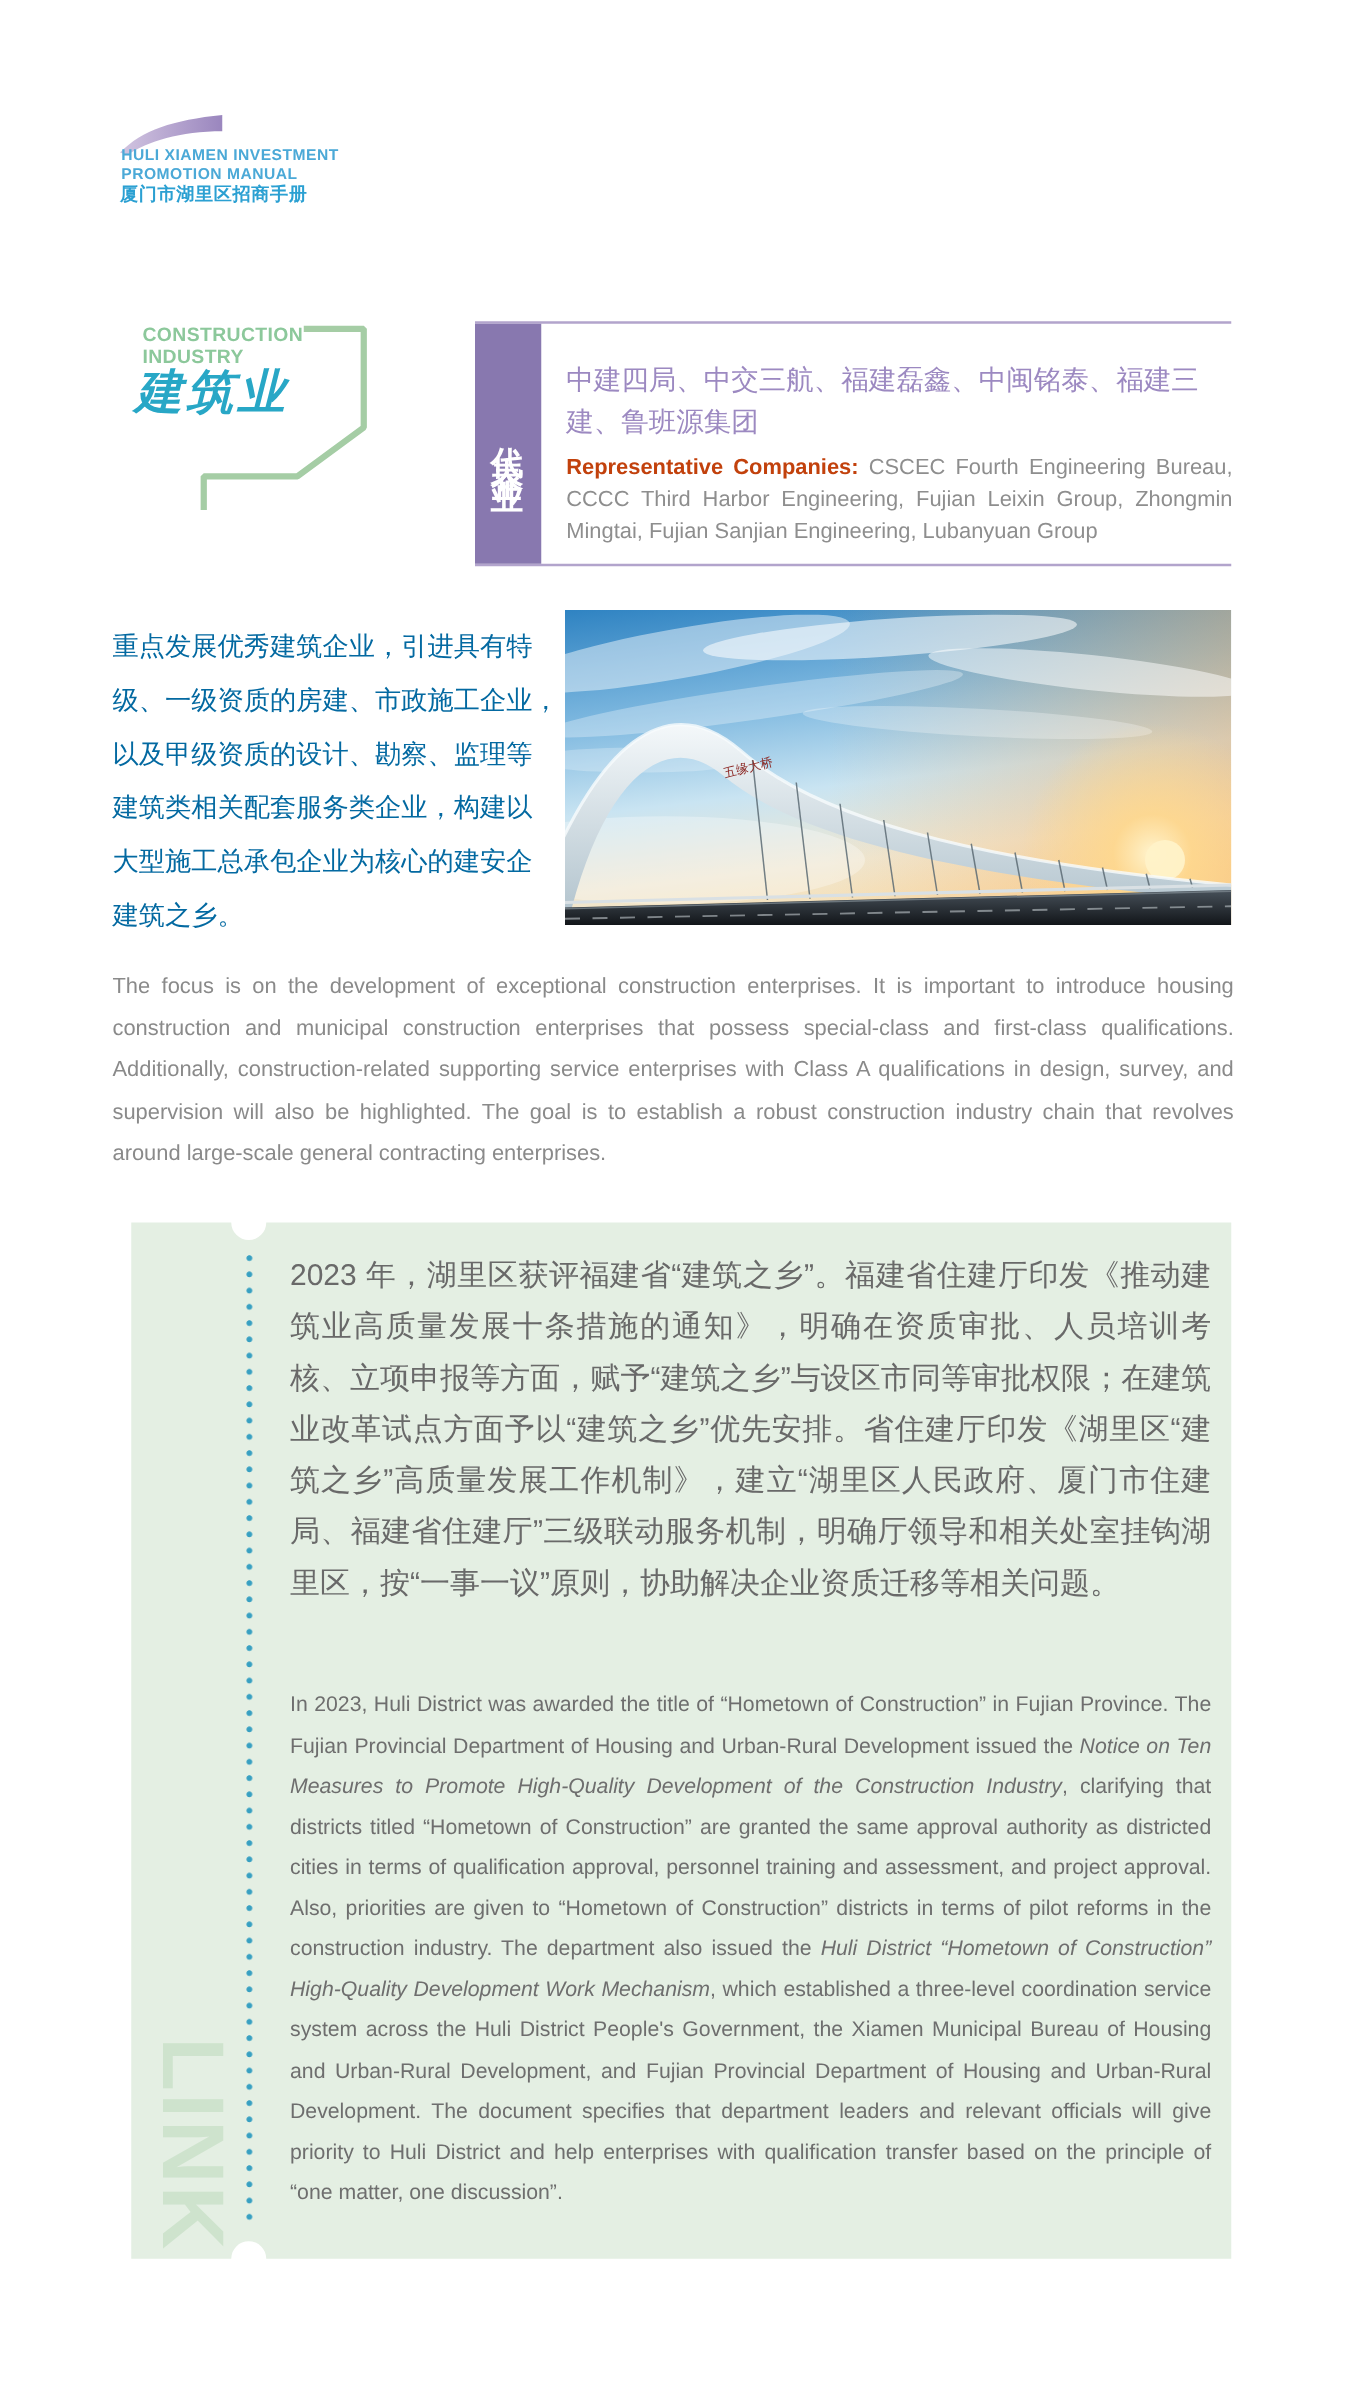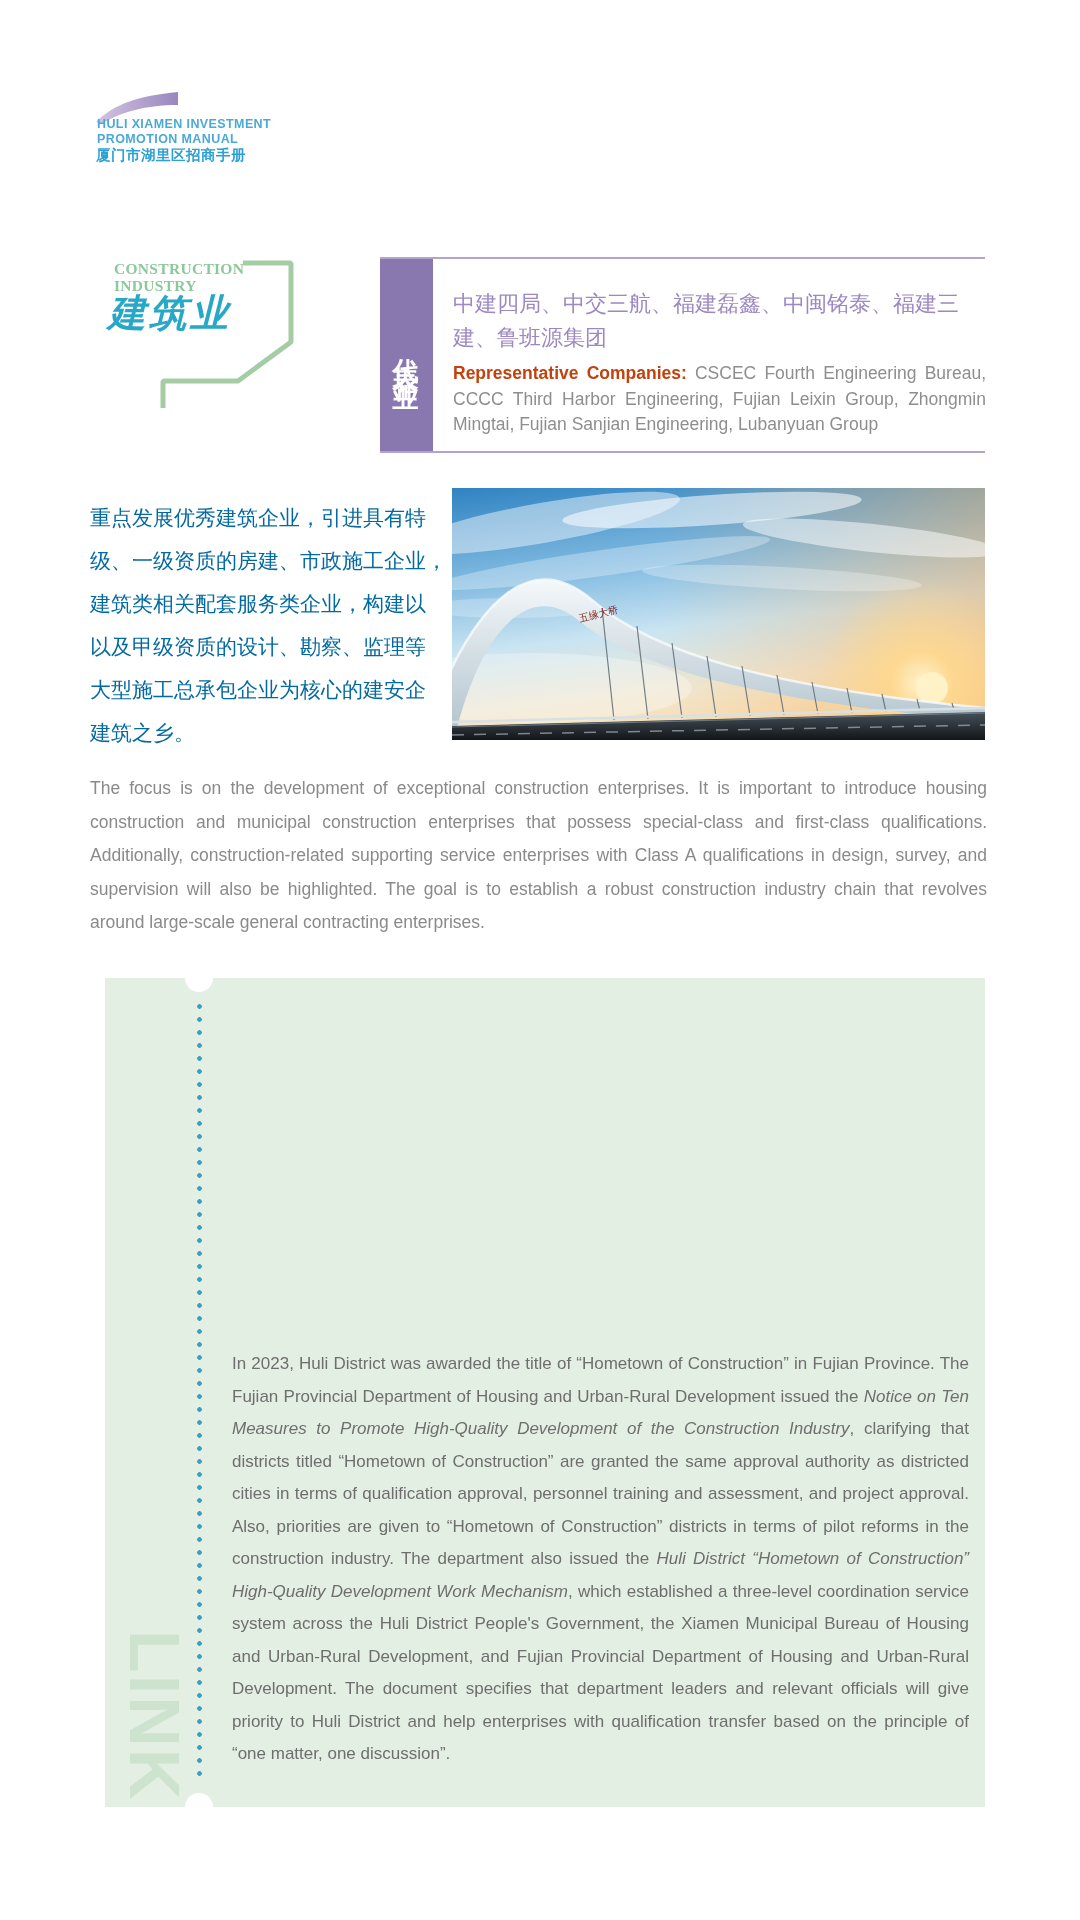--- a/index.html
+++ b/index.html
@@ -10,21 +10,21 @@
   .abs{position:absolute;}
 
   
   .logo-mark{left:96px;top:92px;width:82px;height:32px;}
   .logo-en{left:97px;top:117px;font-weight:bold;font-size:12.5px;line-height:14.5px;
     color:#4BA9D7;letter-spacing:.4px;white-space:pre-line;}
   .logo-cn{left:96px;top:146px;font-weight:bold;font-size:14.5px;color:#2BA0D2;letter-spacing:.5px;font-family:Liberation Mono, monospace;}
 
   
   .sec-en{left:114px;top:260px;font-weight:bold;font-size:15.5px;line-height:17px;
-    color:#8CC89B;letter-spacing:.3px;font-family:Liberation Serif, serif;}
+    color:#8CC89B;letter-spacing:.3px;}
   .sec-cn{left:108px;top:288px;font-weight:bold;font-size:38px;color:#28A7C6;letter-spacing:3px;font-style:italic;}
   .bracket{left:158px;top:258px;width:140px;height:153px;}
 
   
   .rep-box{left:380px;top:257px;width:605px;height:196px;
     border-top:2px solid #B2A4CC;border-bottom:2px solid #B2A4CC;box-sizing:border-box;}
   .rep-strip{position:absolute;left:0;top:0;bottom:0;width:53px;background:#8878AF;
     display:flex;align-items:center;justify-content:center;}
   .rep-strip span{writing-mode:vertical-rl;text-orientation:upright;color:#ffffff;
     font-weight:bold;font-size:26px;letter-spacing:9px;}
@@ -92,22 +92,22 @@
     <div class="rep-strip">
       <span>代表企业</span>
     </div>
     <div class="rep-cn">中建四局、中交三航、福建磊鑫、中闽铭泰、福建三建、鲁班源集团</div>
     <div class="rep-en"><b>Representative Companies:</b><span> CSCEC Fourth Engineering Bureau, CCCC Third Harbor Engineering, Fujian Leixin Group, Zhongmin Mingtai, Fujian Sanjian Engineering, Lubanyuan Group</span></div>
   </div>
 
   <div class="abs intro-cn">
     <div>重点发展优秀建筑企业，引进具有特</div>
     <div>级、一级资质的房建、市政施工企业，</div>
+    <div>以及甲级资质的设计、勘察、监理等</div>
     <div>建筑类相关配套服务类企业，构建以</div>
-    <div>以及甲级资质的设计、勘察、监理等</div>
     <div>大型施工总承包企业为核心的建安企</div>
     <div>建筑之乡。</div>
   </div>
 
   <div class="abs bridge">
     <svg width="533" height="252" viewBox="0 0 533 252" xmlns="http://www.w3.org/2000/svg">
       <defs>
         <linearGradient id="sky" x1="0" y1="0" x2="0.25" y2="1">
           <stop offset="0" stop-color="#2F83C2"></stop>
           <stop offset="0.35" stop-color="#7FB9E0"></stop>
@@ -169,16 +169,17 @@
     </svg>
   </div>
 
   <div class="abs intro-en">The focus is on the development of exceptional construction enterprises. It is important to introduce housing construction and municipal construction enterprises that possess special-class and first-class qualifications. Additionally, construction-related supporting service enterprises with Class A qualifications in design, survey, and supervision will also be highlighted. The goal is to establish a robust construction industry chain that revolves around large-scale general contracting enterprises.</div>
 
   <div class="abs link-box">
     <div class="notch notch-top"></div>
     <div class="notch notch-bottom"></div>
     <div class="dots"></div>
     <div class="link-watermark">LINK</div>
+    <div class="link-cn">2023 年，湖里区获评福建省“建筑之乡”。福建省住建厅印发《推动建筑业高质量发展十条措施的通知》，明确在资质审批、人员培训考核、立项申报等方面，赋予“建筑之乡”与设区市同等审批权限；在建筑业改革试点方面予以“建筑之乡”优先安排。省住建厅印发《湖里区“建筑之乡”高质量发展工作机制》，建立“湖里区人民政府、厦门市住建局、福建省住建厅”三级联动服务机制，明确厅领导和相关处室挂钩湖里区，按“一事一议”原则，协助解决企业资质迁移等相关问题。</div>
     <div class="link-en"><span>In 2023, Huli District was awarded the title of “Hometown of Construction” in Fujian Province. The Fujian Provincial Department of Housing and Urban-Rural Development issued the </span><i>Notice on Ten Measures to Promote High-Quality Development of the Construction Industry</i><span>, clarifying that districts titled “Hometown of Construction” are granted the same approval authority as districted cities in terms of qualification approval, personnel training and assessment, and project approval. Also, priorities are given to “Hometown of Construction” districts in terms of pilot reforms in the construction industry. The department also issued the </span><i>Huli District “Hometown of Construction” High-Quality Development Work Mechanism</i><span>, which established a three-level coordination service system across the Huli District People's Government, the Xiamen Municipal Bureau of Housing and Urban-Rural Development, and Fujian Provincial Department of Housing and Urban-Rural Development. The document specifies that department leaders and relevant officials will give priority to Huli District and help enterprises with qualification transfer based on the principle of “one matter, one discussion”.</span></div>
   </div>
 
 </div>
 
 </body></html>

